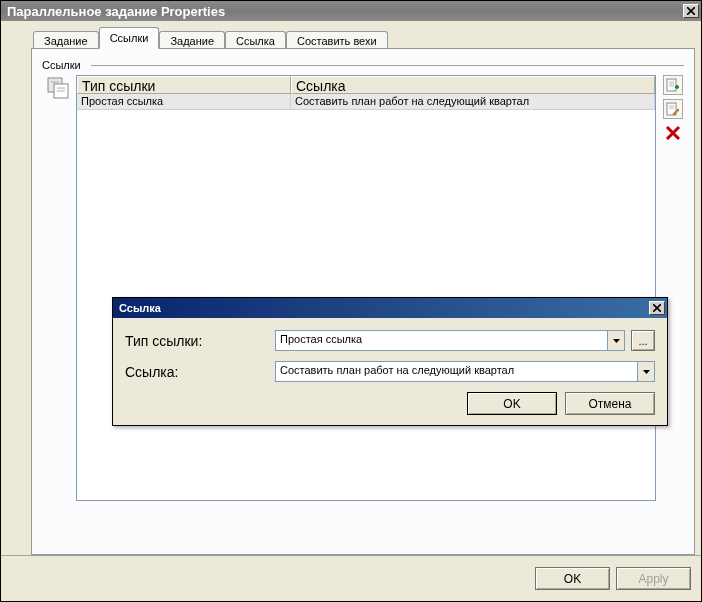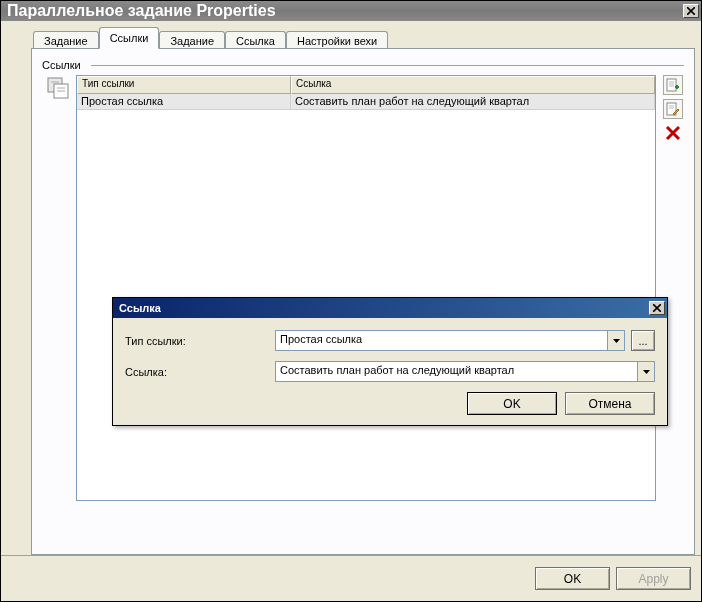--- a/index.html
+++ b/index.html
@@ -23,21 +23,21 @@
   }
   .titlebar {
     background: linear-gradient(to bottom, #8a8a8a 0%, #7a7a7a 50%, #888 100%);
     height: 20px;
     display: flex;
     align-items: center;
     padding: 0 2px 0 6px;
     color: #fff;
     font-weight: bold;
   }
-  .titlebar .title { flex: 1; font-size: 16px; }
+  .titlebar .title { flex: 1; font-size: 13px; }
   .title-close {
     width: 16px; height: 14px;
     background: #d4d0c8;
     border: 1px solid #fff;
     border-right-color:#404040; border-bottom-color:#404040;
     display:flex; align-items:center; justify-content:center;
     font-size:9px; font-weight:bold; color:#000;
     cursor:pointer;
   }
   .client {
@@ -107,21 +107,21 @@
   .table-header {
     display:flex;
     height:18px;
     background:#ece9d8;
   }
   .th {
     border:1px solid #fff;
     border-right-color:#aca899;
     border-bottom-color:#aca899;
     padding:1px 4px;
-    font-size:10px;
+    font-size:14px;
     cursor:pointer;
   }
   .th1 { width:214px;}
   .th2 { flex:1;}
   .table-row {
     display:flex;
     background:#fff;
     height:16px;
     border-bottom:1px solid #d0d0d0;
   }
@@ -190,21 +190,21 @@
   }
   .modal .mtitle .t { flex:1; font-size:11px;}
   .modal-body {
     padding:12px 12px 10px 12px;
   }
   .form-row {
     display:flex;
     align-items:center;
     margin-bottom:10px;
   }
-  .form-row label { width:150px; font-size:11px;}
+  .form-row label { width:150px; font-size:14px;}
   .combo {
     flex:1;
     height:21px;
     display:flex;
     border:1px solid #7f9db9;
     background:#fff;
   }
   .combo .ctext {
     flex:1; padding:2px 4px; font-size:11px;
     white-space:nowrap; overflow:hidden;
@@ -255,21 +255,21 @@
     </div>
   </div>
 
   <div class="client">
 
     <div class="tabstrip">
       <div class="tab">Задание</div>
       <div class="tab active">Ссылки</div>
       <div class="tab">Задание</div>
       <div class="tab">Ссылка</div>
-      <div class="tab">Настройки вехи</div>
+      <div class="tab">Составить вехи</div>
     </div>
 
     <div class="tabbody">
 
       <div style="display:flex; align-items:center;">
         <div class="section-label">Ссылки</div>
         <div style="flex:1; border-top:1px solid #a0a0a0; margin-left:10px; position:relative; top:-2px;"></div>
       </div>
 
       <div class="content-row">

